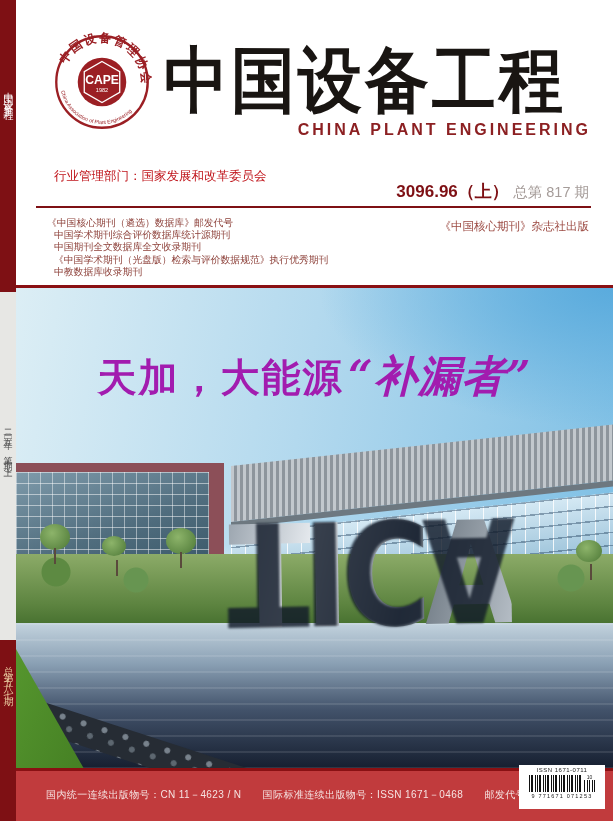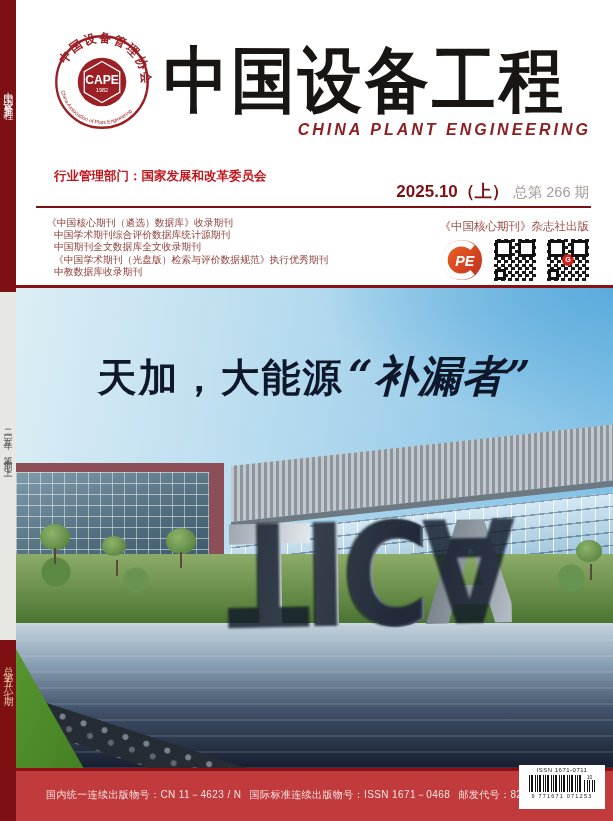--- a/index.html
+++ b/index.html
@@ -19,24 +19,24 @@
   .spine-bot .vtext { color:#e6c69c; font-size:10px; letter-spacing:6px; padding-top:18px; }
 
   
   .header { position:absolute; left:16px; top:0; width:597px; height:285px; background:#fff; z-index:30; }
 
   .seal { position:absolute; left:30px; top:26px; width:112px; height:112px; }
 
   .title-cn { position:absolute; left:148px; top:32px; width:440px; font-family:"DejaVu Serif", serif;
               font-weight:900; font-size:64px; letter-spacing:3px; color:#191512; white-space:nowrap;
               transform:scaleY(1.12); transform-origin:top left; }
-  .title-en { position:absolute; right:22px; top:121px; font-size:16px; font-weight:bold; font-style:italic;
+  .title-en { position:absolute; right:22px; top:121px; font-size:16px; font-weight:bold; 
               letter-spacing:3px; color:#8c2022; }
 
-  .admin { position:absolute; left:38px; top:166px; font-size:12.5px; font-weight:bold; color:#c0161c; line-height:20px; }
+  .admin { position:absolute; left:38px; top:166px; font-size:12.5px; font-weight:normal; color:#c0161c; line-height:20px; }
   .issue { position:absolute; right:24px; top:180px; white-space:nowrap; }
   .issue-date { font-size:17px; font-weight:bold; color:#7e1014; }
   .issue-total { font-size:14.5px; color:#a59c99; }
 
   .hrule { position:absolute; left:20px; right:22px; top:206px; height:2px; background:#7e1014; }
 
   .index-list { position:absolute; left:38px; top:217px; font-size:9.8px; line-height:12.2px; color:#8e423b; }
   .index-list div:first-child { margin-left:-7px; }
   .publisher { position:absolute; right:24px; top:219px; font-size:11.5px; color:#9c4a42; }
 
@@ -55,21 +55,21 @@
   
   .photo { position:absolute; left:16px; top:285px; width:597px; height:486px; overflow:hidden;
            border-top:3px solid #8a1013; border-bottom:3px solid #8a1013; z-index:10; }
   .sky { position:absolute; inset:0;
          background:
            radial-gradient(ellipse 260px 70px at 18% 62%, rgba(255,255,255,.95), rgba(255,255,255,0) 70%),
            radial-gradient(ellipse 300px 90px at 55% 70%, rgba(255,255,255,.85), rgba(255,255,255,0) 70%),
            radial-gradient(ellipse 420px 200px at 100% 0%, #5aabdd, rgba(90,171,221,0) 70%),
            linear-gradient(100deg, #dceef5 0%, #b3d9ee 45%, #79bde4 100%); }
 
-  .headline { position:absolute; left:0; right:0; top:60px; text-align:center; z-index:20; color:#0f172a; white-space:nowrap; }
+  .headline { position:absolute; left:0; right:0; top:60px; text-align:center; z-index:20; color:#a21caf; white-space:nowrap; }
   .headline-main { font-size:39px; font-weight:900; letter-spacing:2px; }
   .headline-quote { font-family:"DejaVu Serif", serif; font-style:italic; font-weight:bold; font-size:43px; letter-spacing:1px; }
 
   .bldg-right-roof { position:absolute; left:215px; right:-4px; top:178px; height:62px;
         transform:skewY(-6.2deg); transform-origin:left center; z-index:3;
         background:repeating-linear-gradient(90deg, #c2c8cd 0 3px, #8d959c 3px 6px);
         border-bottom:6px solid #6d7880; }
   .bldg-right-glass { position:absolute; left:215px; right:-4px; top:246px; height:110px;
         transform:skewY(-6.2deg); transform-origin:left center; z-index:3;
         background-image:
@@ -118,21 +118,21 @@
         background:linear-gradient(105deg, #99a3ad 0%, #e9edf1 30%, #67727c 62%, #b8c0c8 100%);
         -webkit-background-clip:text; background-clip:text; color:transparent; }
   .monument-reflection { position:absolute; left:212px; top:356px; z-index:14; font-family:"DejaVu Sans", sans-serif;
         font-weight:800; font-size:142px; line-height:1; letter-spacing:-8px;
         transform:scaleX(.85) scaleY(-1) rotate(1deg); transform-origin:left top;
         color:#111a29; opacity:.82; filter:blur(1px); }
 
   
   .footer { position:absolute; left:16px; top:771px; width:597px; height:50px; background:#c13b3d; z-index:30; }
   .footer-line { position:absolute; left:30px; top:17px; color:#f6e3e2; font-size:10px; letter-spacing:.4px; white-space:nowrap; }
-  .footer-line span { margin-right:5px; }
+  .footer-line span { margin-right:18px; }
 
   .barcode-box { position:absolute; right:8px; top:-6px; width:86px; height:44px; background:#fff;
         display:flex; flex-direction:column; align-items:center; padding-top:2px; }
   .bc-issn { font-size:6px; color:#222; letter-spacing:.5px; }
   .bc-row { display:flex; align-items:flex-end; gap:3px; margin-top:1px; }
   .bc-main { width:52px; height:17px;
         background:repeating-linear-gradient(90deg, #111 0 1px, #fff 1px 2px, #111 2px 4px, #fff 4px 6px, #111 6px 7px, #fff 7px 8px); }
   .bc-addon-wrap { display:flex; flex-direction:column; align-items:center; }
   .bc-addon-label { font-size:5px; color:#222; }
   .bc-addon { width:12px; height:12px;
@@ -177,56 +177,36 @@
     </svg>
 
     <div class="title-cn">中国设备工程</div>
     <div class="title-en">CHINA PLANT ENGINEERING</div>
 
     <div class="admin">
       <div>行业管理部门：国家发展和改革委员会</div>
     </div>
 
     <div class="issue">
-      <span class="issue-date">2025.10（上）</span>
-      <span class="issue-total">总第 266 期</span>
+      <span class="issue-date">3096.96（上）</span>
+      <span class="issue-total">总第 817 期</span>
     </div>
 
     <div class="hrule"></div>
 
     <div class="index-list">
-      <div>《中国核心期刊（遴选）数据库》收录期刊</div>
+      <div>《中国核心期刊（遴选）数据库》邮发代号</div>
       <div>中国学术期刊综合评价数据库统计源期刊</div>
       <div>中国期刊全文数据库全文收录期刊</div>
       <div>《中国学术期刊（光盘版）检索与评价数据规范》执行优秀期刊</div>
       <div>中教数据库收录期刊</div>
     </div>
 
     <div class="publisher">《中国核心期刊》杂志社出版</div>
 
-    <div class="logo-row">
-      <svg class="cpe" viewBox="0 0 44 44">
-        <defs>
-          <linearGradient id="cpeg" x1="0" y1="0" x2="1" y2="1">
-            <stop offset="0" stop-color="#ef6a23"></stop>
-            <stop offset="1" stop-color="#c22b20"></stop>
-          </linearGradient>
-        </defs>
-        <circle cx="22" cy="22" r="21" fill="url(#cpeg)"></circle>
-        <path d="M33 9 A17.5 17.5 0 1 0 33 35" stroke="#fff" stroke-width="6.5" fill="none"></path>
-        <text x="15" y="28" font-size="15" font-weight="bold" font-style="italic" fill="#fff">PE</text>
-      </svg>
-      <div class="qr">
-          <span class="qr-eye"></span>
-        </div>
-      <div class="qr">
-        <span class="qr-eye"></span>
-        <span class="qr-badge">G</span>
-      </div>
-    </div>
   </div>
 
   <div class="photo">
     <div class="sky"></div>
 
     <div class="bldg-right-roof"></div>
     <div class="bldg-right-glass"></div>
 
     <div class="bldg-left">
       <div class="glass"></div>

